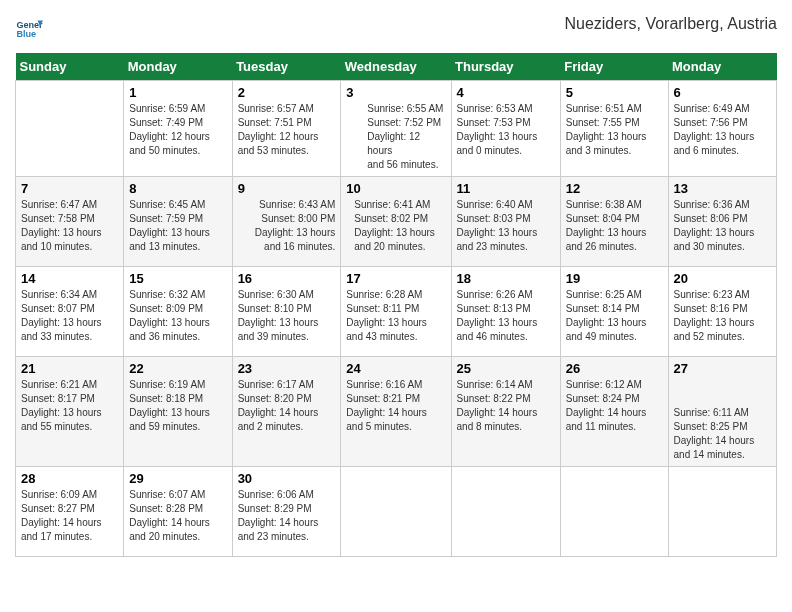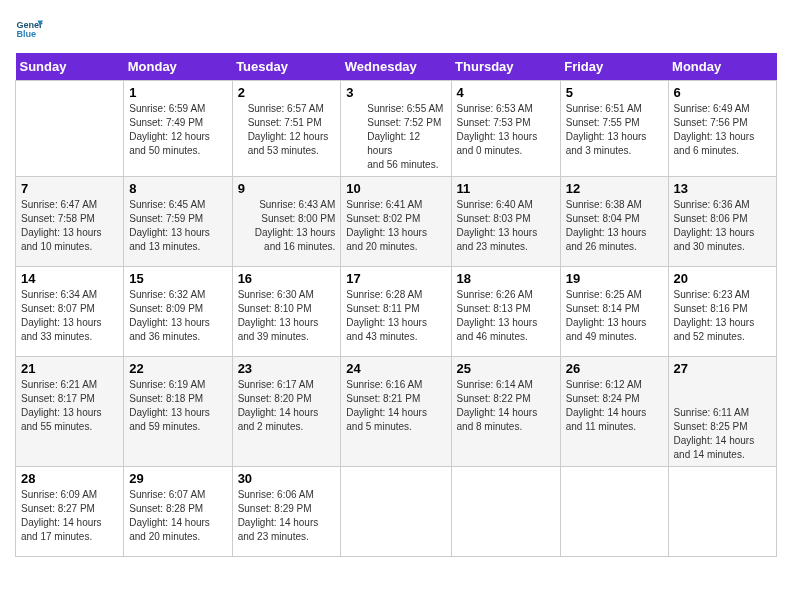--- a/index.html
+++ b/index.html
@@ -36,21 +36,21 @@
     .location-title {
       font-size: 16px;
       color: #333;
     }
     table {
       width: 100%;
       border-collapse: collapse;
       font-size: 11px;
     }
     thead th {
-      background-color: #6d28d9;
+      background-color: #15803d;
       color: white;
       padding: 6px 4px;
       text-align: left;
       font-size: 13px;
       font-weight: bold;
     }
     tbody td {
       border: 1px solid #ccc;
       vertical-align: top;
       padding: 4px 5px;
@@ -86,20 +86,21 @@
 
 <div class="header-section">
   <div class="logo">
     <svg class="logo-icon" viewBox="0 0 40 40" xmlns="http://www.w3.org/2000/svg">
       <text x="2" y="18" font-size="13" font-weight="bold" fill="#1a5276">General</text>
       <text x="2" y="32" font-size="13" font-weight="bold" fill="#2980b9">Blue</text>
       <polygon points="32,8 40,8 36,16" fill="#2980b9"></polygon>
     </svg>
   </div>
   <div class="title-section">
+    <div class="location-title">Nueziders, Vorarlberg, Austria</div>
   </div>
 </div>
 
 <table>
   <thead>
     <tr>
       <th>Sunday</th>
       <th>Monday</th>
       <th>Tuesday</th>
       <th>Wednesday</th>
@@ -113,21 +114,21 @@
         <td class="empty-cell"></td>
         <td>
           <span class="day-number">1</span>
           <div class="day-info" style="white-space: pre-line;">Sunrise: 6:59 AM
 Sunset: 7:49 PM
 Daylight: 12 hours
 and 50 minutes.</div>
         </td>
         <td>
           <span class="day-number">2</span>
-          <div class="day-info" style="white-space: pre-line; margin-left: 10px;">Sunrise: 6:57 AM
+          <div class="day-info" style="white-space: pre-line;">Sunrise: 6:57 AM
 Sunset: 7:51 PM
 Daylight: 12 hours
 and 53 minutes.</div>
         </td>
         <td>
           <span class="day-number">3</span>
           <div class="day-info" style="white-space: pre-line; margin-left: 21px;">Sunrise: 6:55 AM
 Sunset: 7:52 PM
 Daylight: 12 hours
 and 56 minutes.</div>
@@ -171,21 +172,21 @@
         </td>
         <td>
           <span class="day-number">9</span>
           <div class="day-info" style="white-space: pre-line; text-align: right;">Sunrise: 6:43 AM
 Sunset: 8:00 PM
 Daylight: 13 hours
 and 16 minutes.</div>
         </td>
         <td>
           <span class="day-number">10</span>
-          <div class="day-info" style="white-space: pre-line;">Sunrise: 6:41 AM
+          <div class="day-info" style="white-space: pre-line; margin-left: 8px;">Sunrise: 6:41 AM
 Sunset: 8:02 PM
 Daylight: 13 hours
 and 20 minutes.</div>
         </td>
         <td>
           <span class="day-number">11</span>
           <div class="day-info" style="white-space: pre-line;">Sunrise: 6:40 AM
 Sunset: 8:03 PM
 Daylight: 13 hours
 and 23 minutes.</div>

